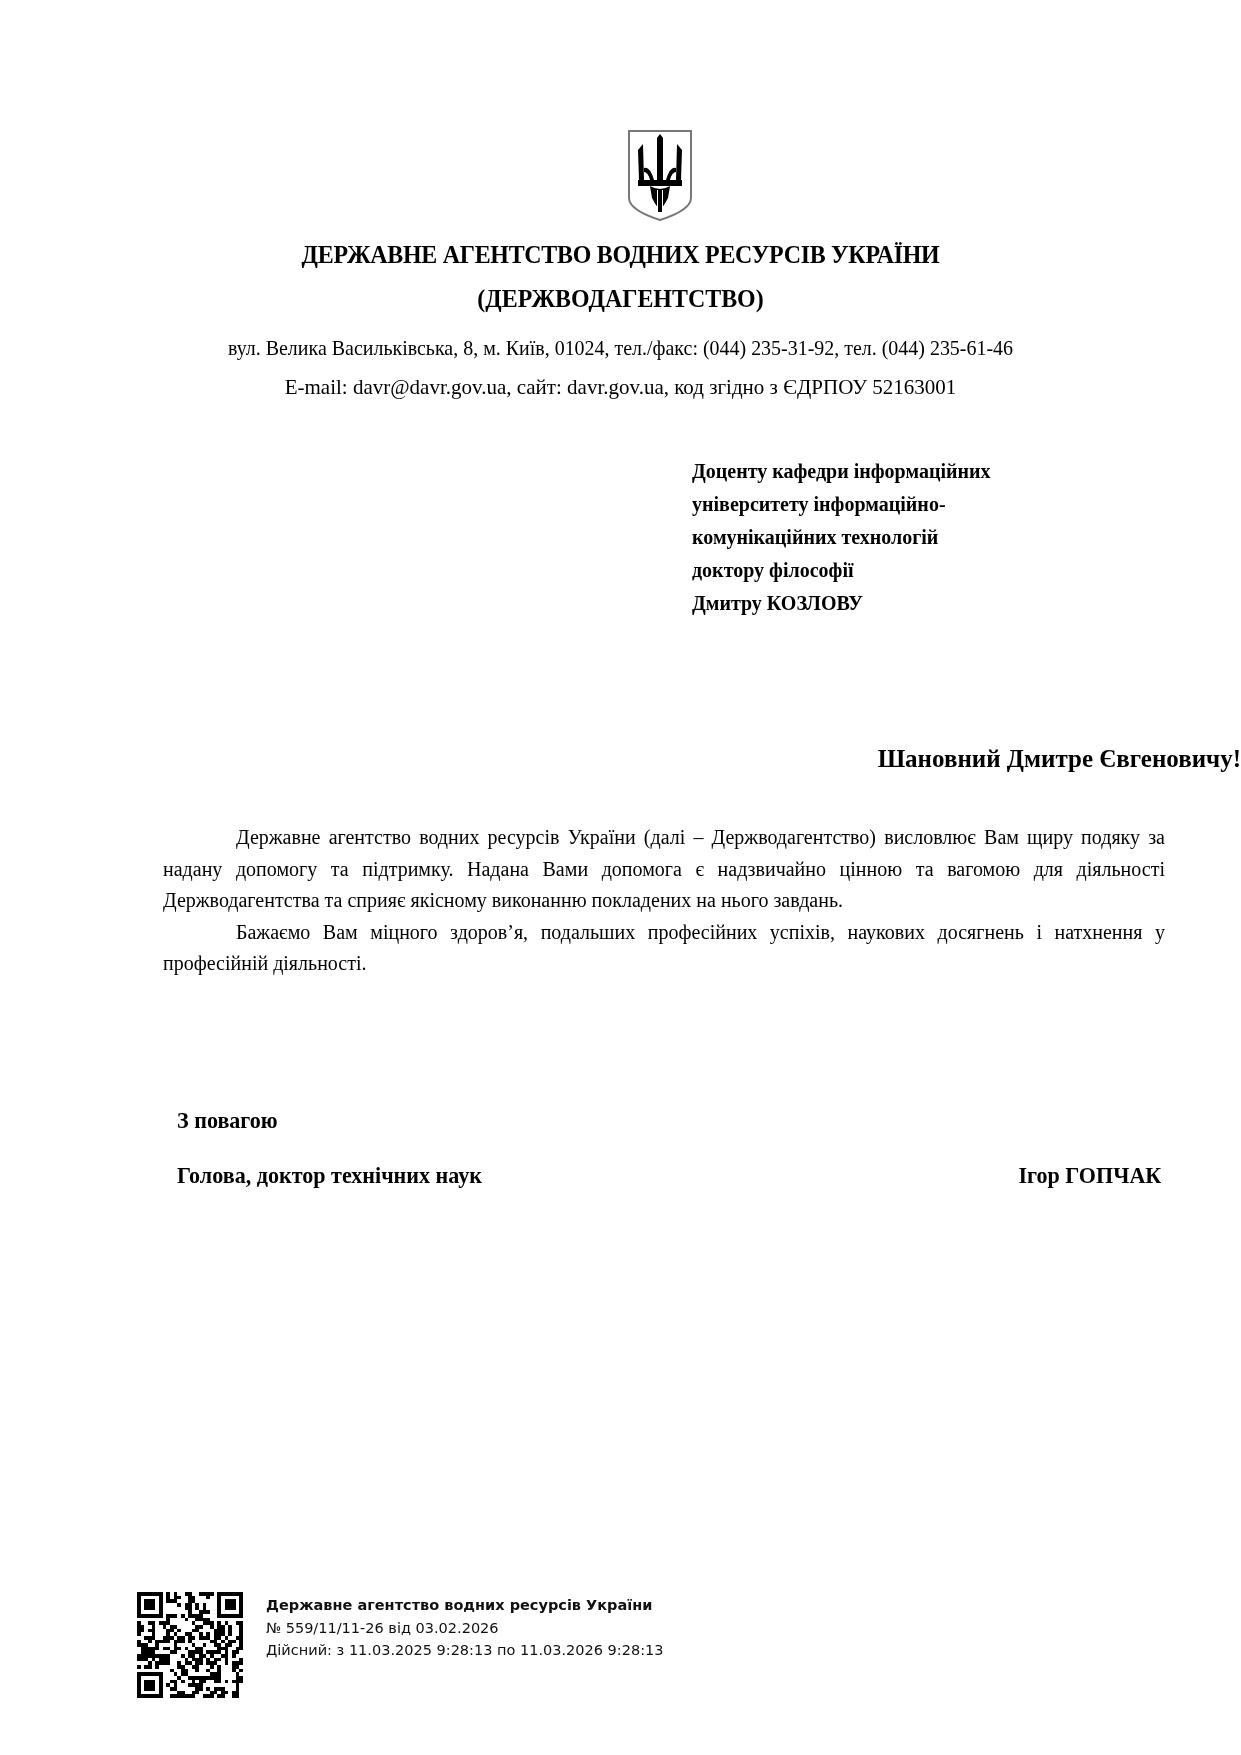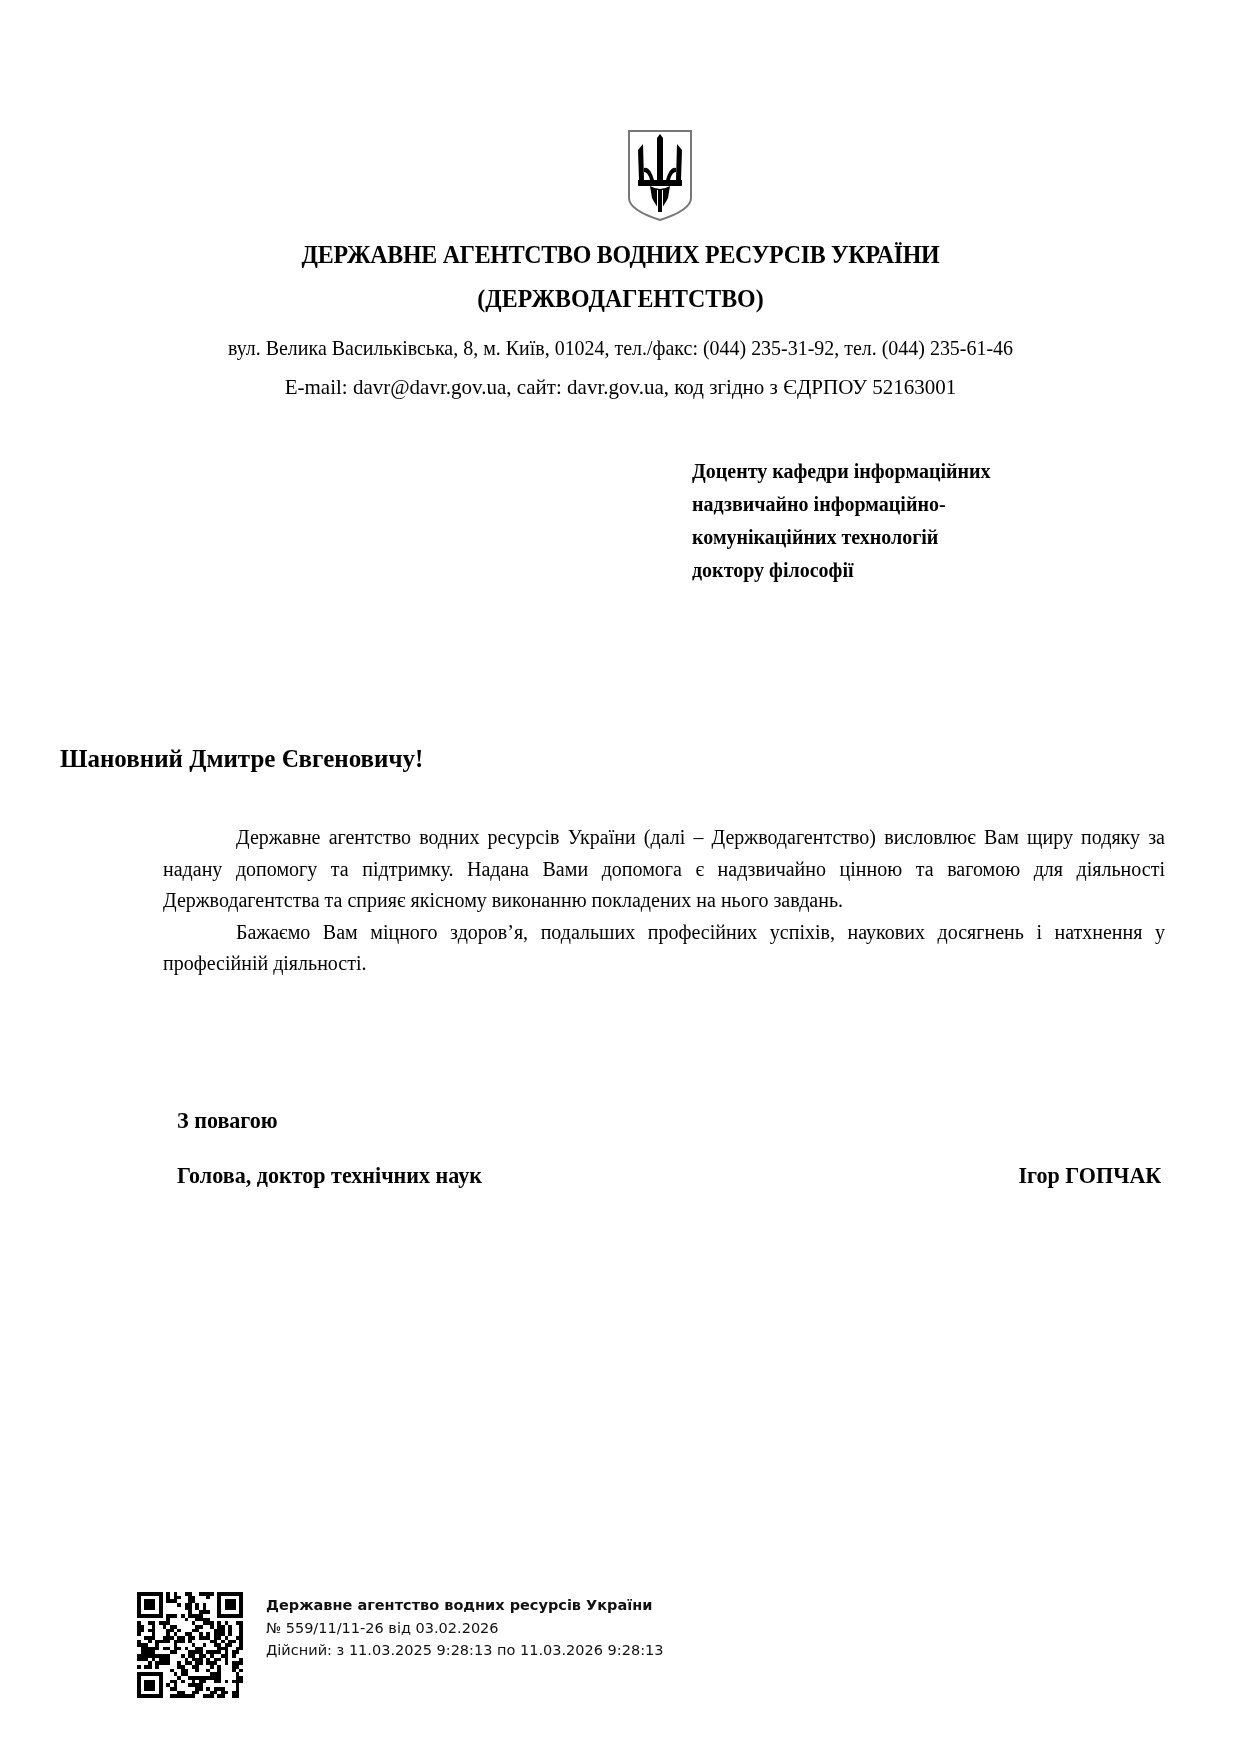--- a/index.html
+++ b/index.html
@@ -24,21 +24,21 @@
       font-size: 21px; line-height: 28px;
     }
     .contact-1 { top: 334px; transform: scaleX(0.95); }
     .contact-2 { top: 373px; }
     .recipient {
       position: absolute; left: 692px; top: 455px; width: 500px;
       font-weight: bold; font-size: 20px; line-height: 33px;
     }
     .recipient div { white-space: nowrap; }
     .salutation {
-      position: absolute; left: 0; width: 1241px; top: 743px; text-align: left;
+      position: absolute; left: 0; width: 1241px; top: 743px; text-align: right;
       font-weight: bold; font-size: 25px; line-height: 32px; padding-left: 60px; box-sizing: border-box;
     }
     .body-text {
       position: absolute; left: 163px; width: 1002px; top: 810px;
       font-size: 20px; line-height: 31.5px; text-align: justify; margin-top: 12px;
     }
     .body-text p { margin: 0; text-indent: 73px; }
     .closing {
       position: absolute; left: 177px; top: 1105px;
       font-weight: bold; font-size: 24px; line-height: 30px; transform: scaleX(0.92); transform-origin: left;
@@ -81,23 +81,24 @@
   </svg>
 </div>
 
 <div class="org-name">ДЕРЖАВНЕ АГЕНТСТВО ВОДНИХ РЕСУРСІВ УКРАЇНИ</div>
 <div class="org-short">(ДЕРЖВОДАГЕНТСТВО)</div>
 <div class="contact-line contact-1">вул. Велика Васильківська, 8, м. Київ, 01024, тел./факс: (044) 235-31-92, тел. (044) 235-61-46</div>
 <div class="contact-line contact-2">E-mail: davr@davr.gov.ua, сайт: davr.gov.ua, код згідно з ЄДРПОУ 52163001</div>
 
 <div class="recipient">
   <div>Доценту кафедри  інформаційних</div>
-  <div>надзвичайно інформаційно-</div>
+  <div>університету інформаційно-</div>
   <div>комунікаційних технологій</div>
   <div>доктору філософії</div>
+  <div>Дмитру КОЗЛОВУ</div>
 </div>
 
 <div class="salutation">Шановний Дмитре Євгеновичу!</div>
 
 <div class="body-text">
   <p>Державне агентство водних ресурсів України (далі – Держводагентство) висловлює Вам щиру подяку за надану допомогу та підтримку. Надана Вами допомога є надзвичайно цінною та вагомою для діяльності Держводагентства та сприяє якісному виконанню покладених на нього завдань.</p>
   <p>Бажаємо Вам міцного здоров’я, подальших професійних успіхів, наукових досягнень і натхнення у професійній діяльності.</p>
 </div>
 
 <div class="closing">З повагою</div>

